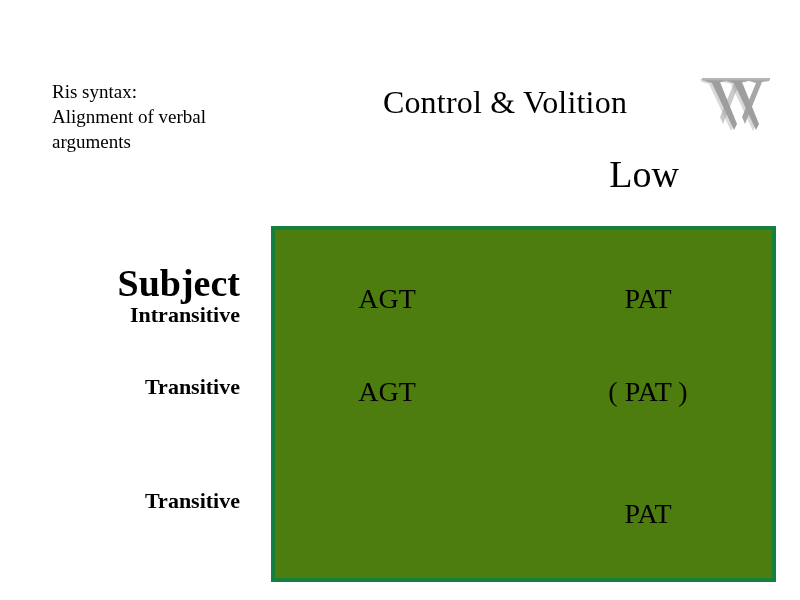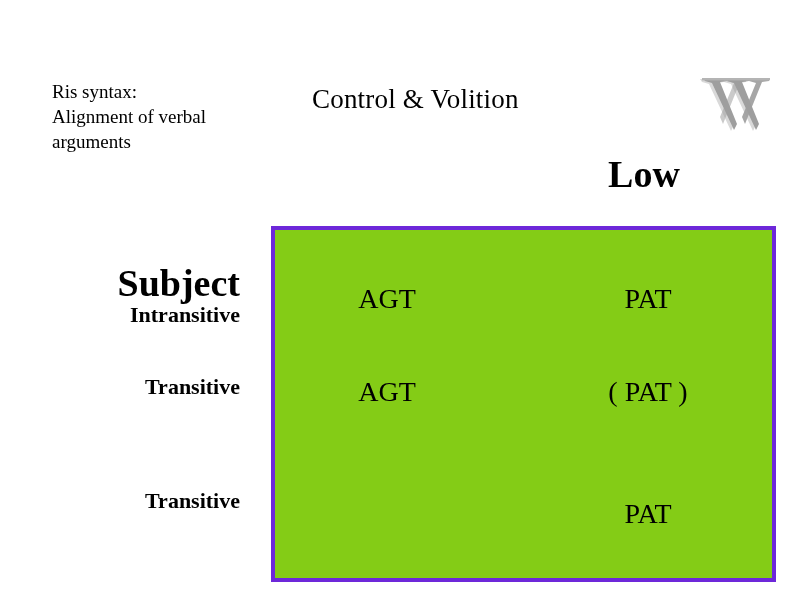--- a/index.html
+++ b/index.html
@@ -33,25 +33,25 @@
     width: 230px;
     font-size: 19px;
     line-height: 1.32;
     text-align: left;
     white-space: pre-line;
   }
 
   
   .slide-title {
     position: absolute;
-    left: 312px;
+    left: 295px;
     top: 44px;
     width: 420px;
-    text-align: left;
-    font-size: 27px;
+    text-align: center;
+    font-size: 32px;
     line-height: 1.1;
     letter-spacing: .2px;
   }
 
   
   .logo {
     position: absolute;
     left: 690px;
     top: 26px;
     width: 86px;
@@ -61,32 +61,32 @@
 
   
   .col-head {
     position: absolute;
     top: 114px;
     font-size: 38px;
     line-height: 1;
     text-align: center;
   }
   .col-head.high { left: 297px; width: 172px; }
-  .col-head.low  { left: 558px; width: 172px; font-weight: bold; }
+  .col-head.low  { left: 558px; width: 172px; }
 
   
   .matrix-box {
     position: absolute;
     left: 271px;
     top: 185px;
     width: 505px;
     height: 356px;
-    border: 4px solid #6d28d9;
+    border: 4px solid #15803d;
     box-sizing: border-box;
-    background: #84cc16;
+    background: #4d7c0f;
   }
 
   
   .row-labels {
     position: absolute;
     left: 20px;
     top: 185px;
     width: 220px;
     height: 356px;
   }

